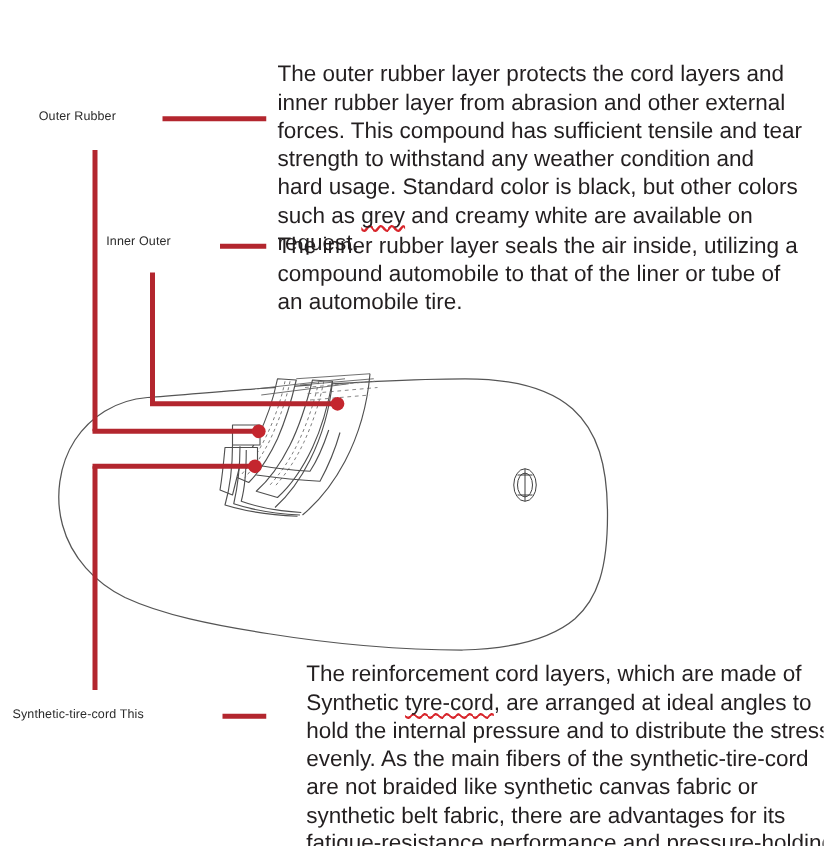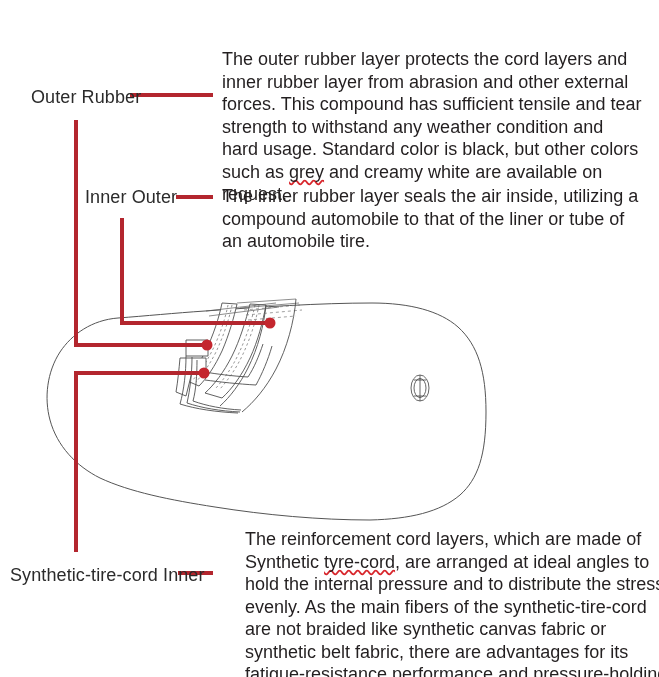--- a/index.html
+++ b/index.html
@@ -20,21 +20,21 @@
   }
   #diagram-svg {
     position: absolute;
     left: 0;
     top: 0;
     width: 659px;
     height: 677px;
   }
   .callout-label {
     position: absolute;
-    font-size: 18px;
+    font-size: 10px;
     line-height: 1.1;
     color: #2b2b2b;
     letter-spacing: 0.1px;
     white-space: nowrap;
   }
   #label-outer-rubber { left: 31px; top: 88px; }
   #label-inner-rubber { left: 85px; top: 188px; }
   #label-cord-layer  { left: 10px;  top: 566px; }
 
   .desc-block {
@@ -166,21 +166,21 @@
       <circle cx="270" cy="323" r="5.5"></circle>
       <circle cx="207" cy="345" r="5.5"></circle>
       <circle cx="204" cy="373" r="5.5"></circle>
     </g>
   </svg>
 
   <div class="callout-label" id="label-outer-rubber">Outer Rubber</div>
 
   <div class="callout-label" id="label-inner-rubber">Inner Outer</div>
 
-  <div class="callout-label" id="label-cord-layer">Synthetic-tire-cord Inner</div>
+  <div class="callout-label" id="label-cord-layer">Synthetic-tire-cord This</div>
 
   <div class="desc-block" id="desc-outer"><span>The outer rubber layer protects the cord layers and inner rubber layer from abrasion and other external forces. This compound has sufficient tensile and tear strength to withstand any weather condition and hard usage. Standard color is black, but other colors such as </span><span class="misspell">grey</span><span> and creamy white are available on request.</span></div>
 
   <div class="desc-block" id="desc-inner"><span>The inner rubber layer seals the air inside, utilizing a compound automobile to that of the liner or tube of an automobile tire.</span></div>
 
   <div class="desc-block" id="desc-cord"><span>The reinforcement cord layers, which are made of Synthetic </span><span class="misspell">tyre-cord</span><span>, are arranged at ideal angles to hold the internal pressure and to distribute the stress evenly. As the main fibers of the synthetic-tire-cord are not braided like synthetic canvas fabric or synthetic belt fabric, there are advantages for its fatigue-resistance performance and pressure-holding performance.</span></div>
 
 </div>
 
 </body></html>

